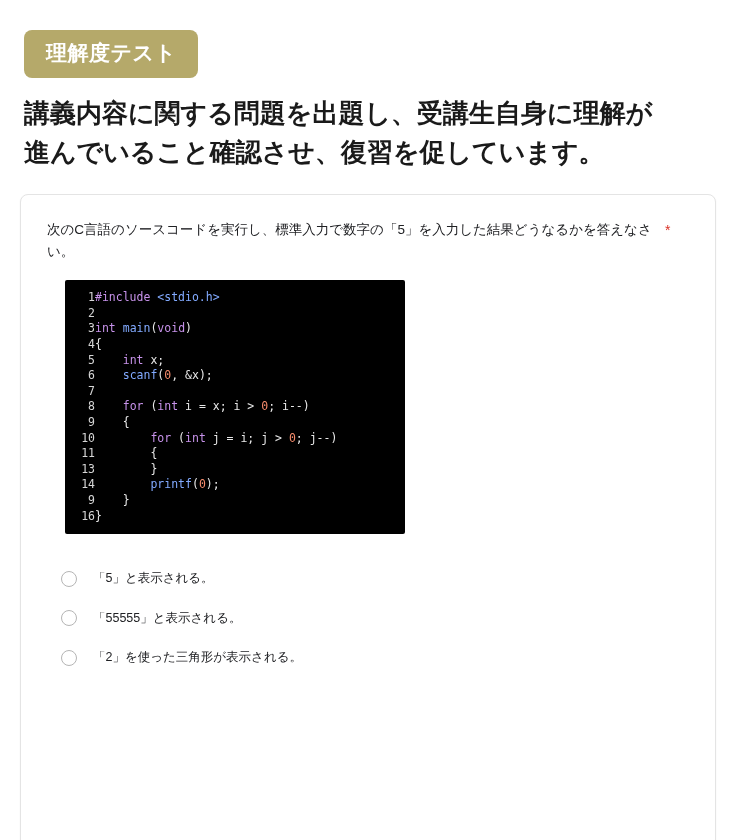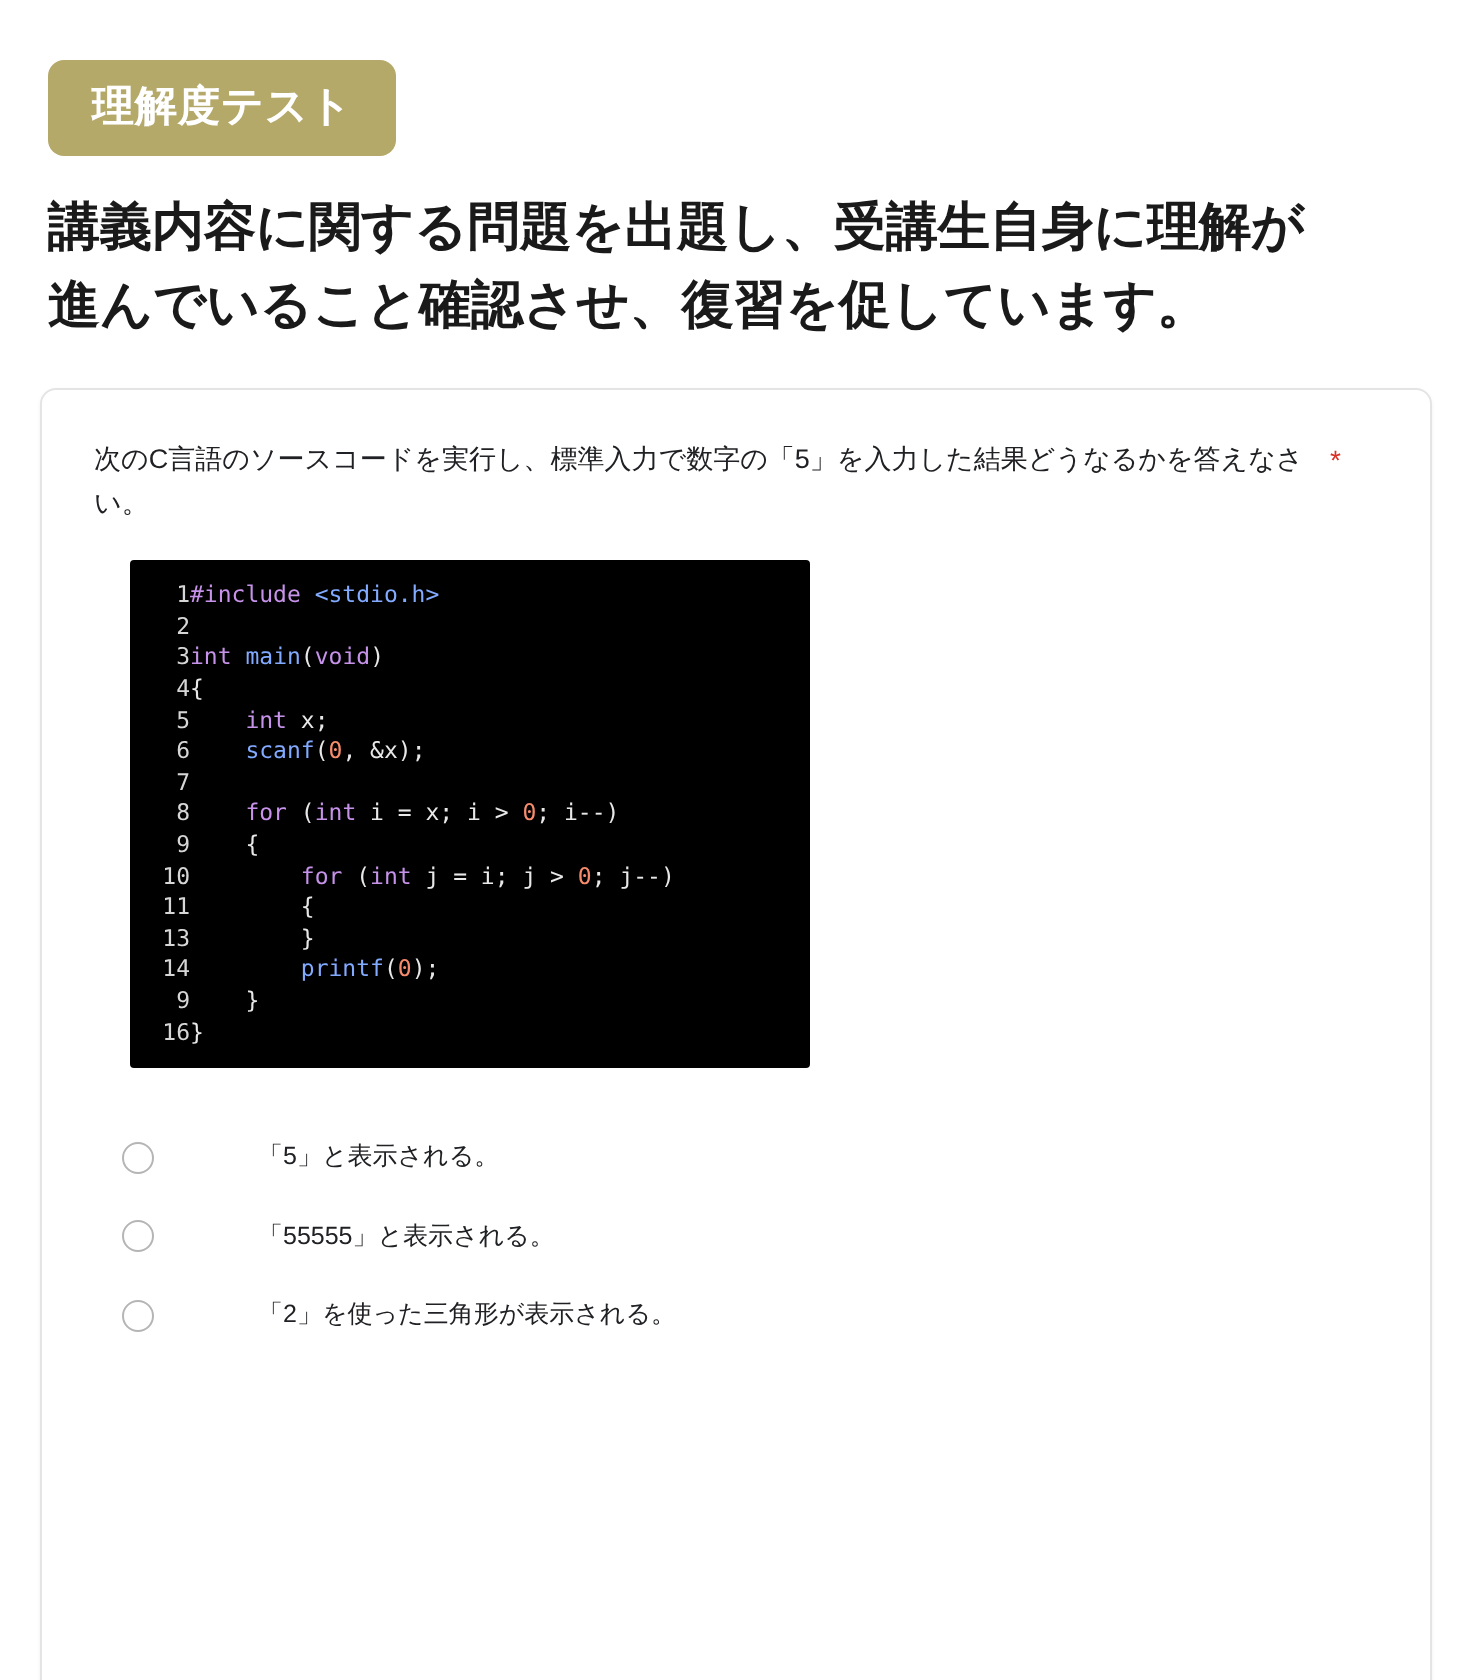--- a/index.html
+++ b/index.html
@@ -112,21 +112,20 @@
   .k-ctl   { color: #c792ea; }
   
   .options {
     margin: 36px 0 0 14px;
   }
   .option {
     display: flex;
     align-items: center;
     margin-bottom: 22px;
     cursor: pointer;
-    gap: 36px;
   }
   .radio {
     width: 16px;
     height: 16px;
     border: 1.6px solid #b5b5b5;
     border-radius: 50%;
     background: #fff;
     flex: 0 0 auto;
     box-sizing: border-box;
   }

